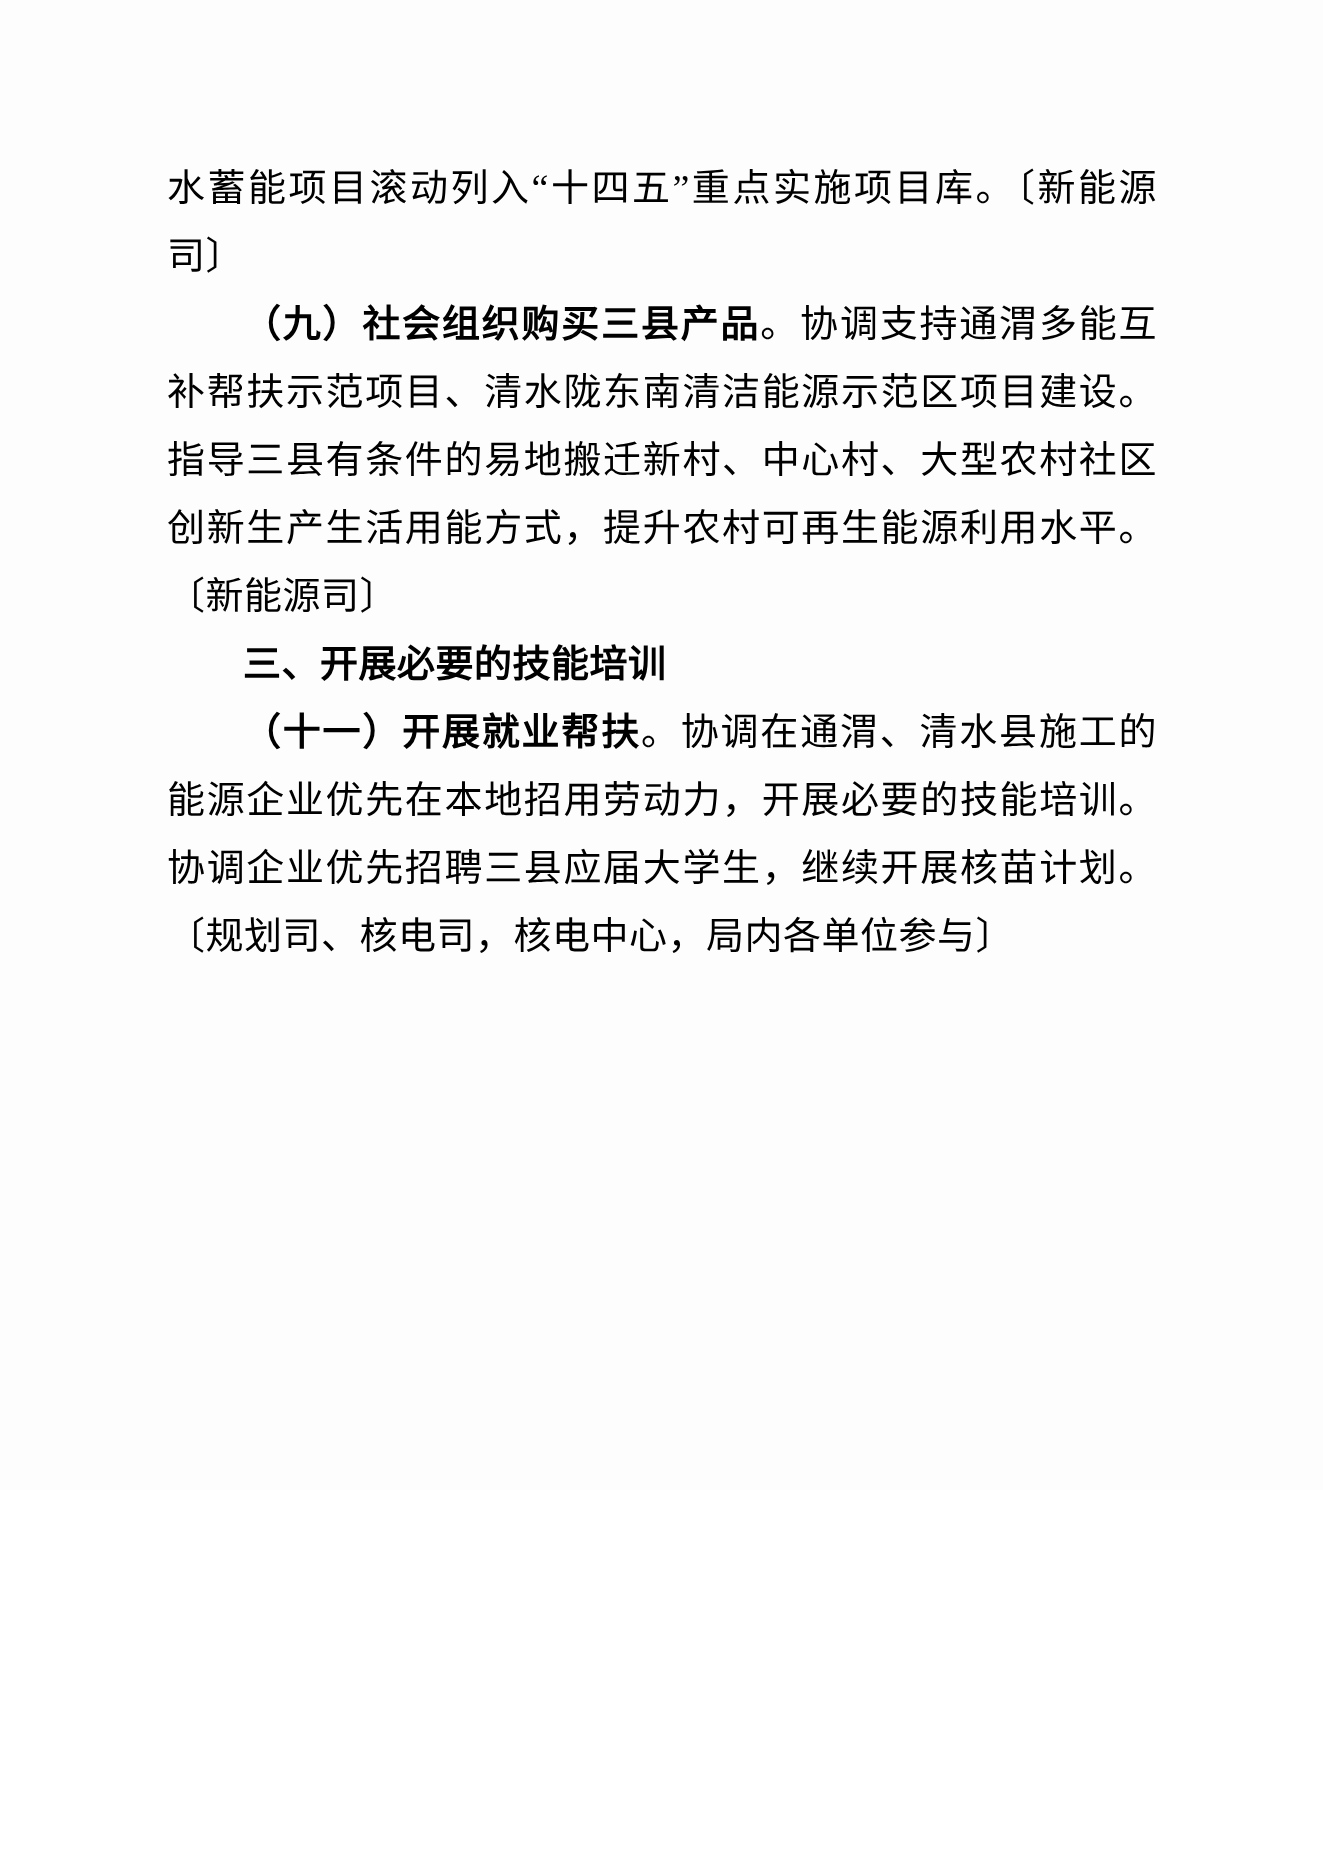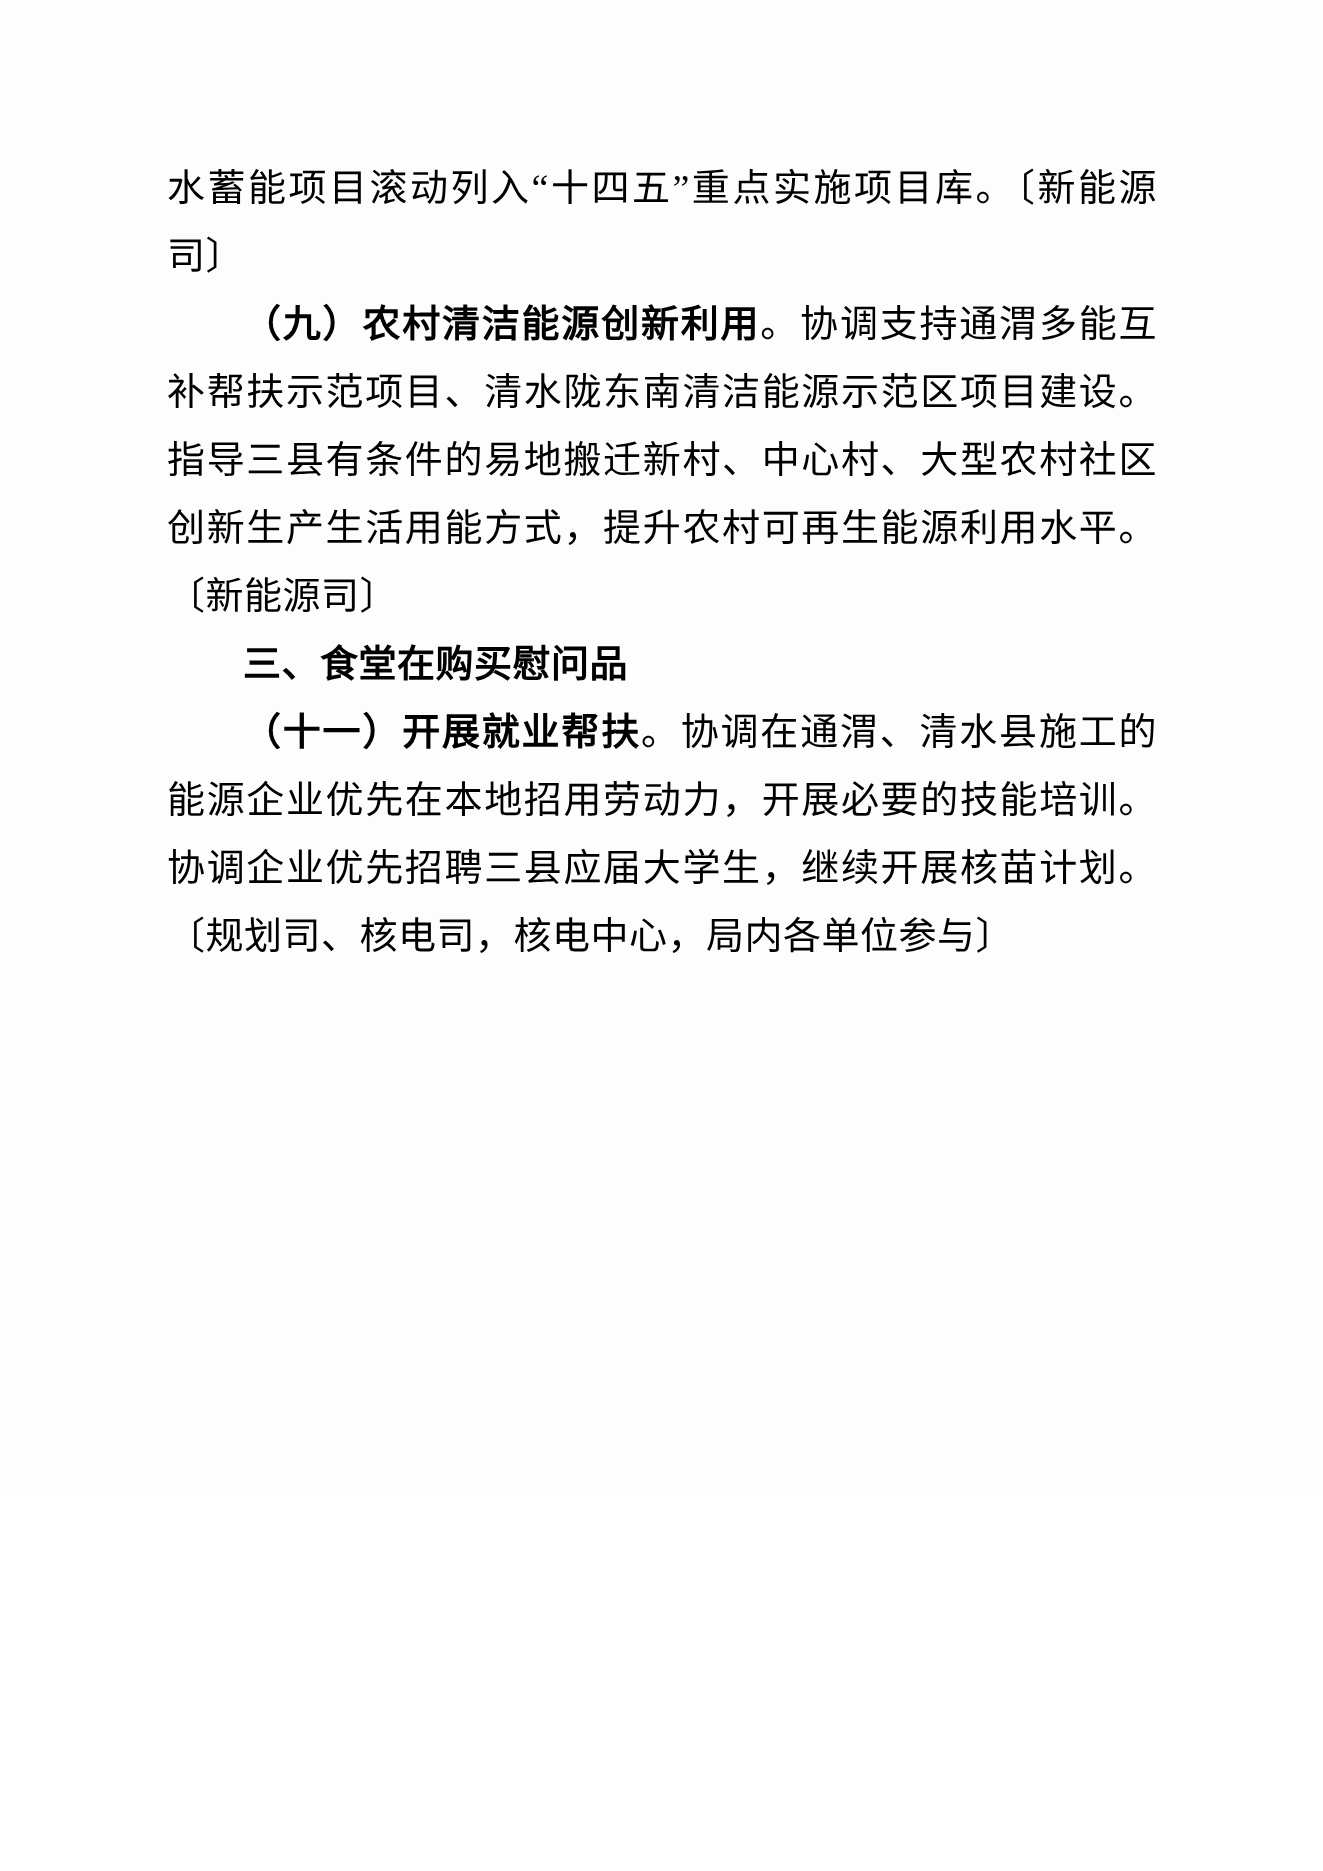--- a/index.html
+++ b/index.html
@@ -60,23 +60,23 @@
 </style>
 </head>
 <body>
 
 <div class="page">
   <div class="text-block">
 
     <p class="para continuation"><span>水蓄能项目滚动列入“十四五”重点实施项目库。〔新能源司〕</span></p>
 
 
-    <p class="para"><span class="lead">（九）农村清洁能源创新利用</span><span>。协调支持通渭多能互补帮扶示范项目、清水陇东南清洁能源示范区项目建设。指导三县有条件的易地搬迁新村、中心村、大型农村社区创新生产生活用能方式，提升农村可再生能源利用水平。〔新能源司〕</span></p>
+    <p class="para"><span class="lead">（九）社会组织购买三县产品</span><span>。协调支持通渭多能互补帮扶示范项目、清水陇东南清洁能源示范区项目建设。指导三县有条件的易地搬迁新村、中心村、大型农村社区创新生产生活用能方式，提升农村可再生能源利用水平。〔新能源司〕</span></p>
 
-    <h2 class="section-heading">三、食堂在购买慰问品</h2>
+    <h2 class="section-heading">三、开展必要的技能培训</h2>
 
 
     <p class="para"><span class="lead">（十一）开展就业帮扶</span><span>。协调在通渭、清水县施工的能源企业优先在本地招用劳动力，开展必要的技能培训。协调企业优先招聘三县应届大学生，继续开展核苗计划。〔规划司、核电司，核电中心，局内各单位参与〕</span></p>
 
 
   </div>
 
   <div class="page-number">–3–</div>
 </div>
 

